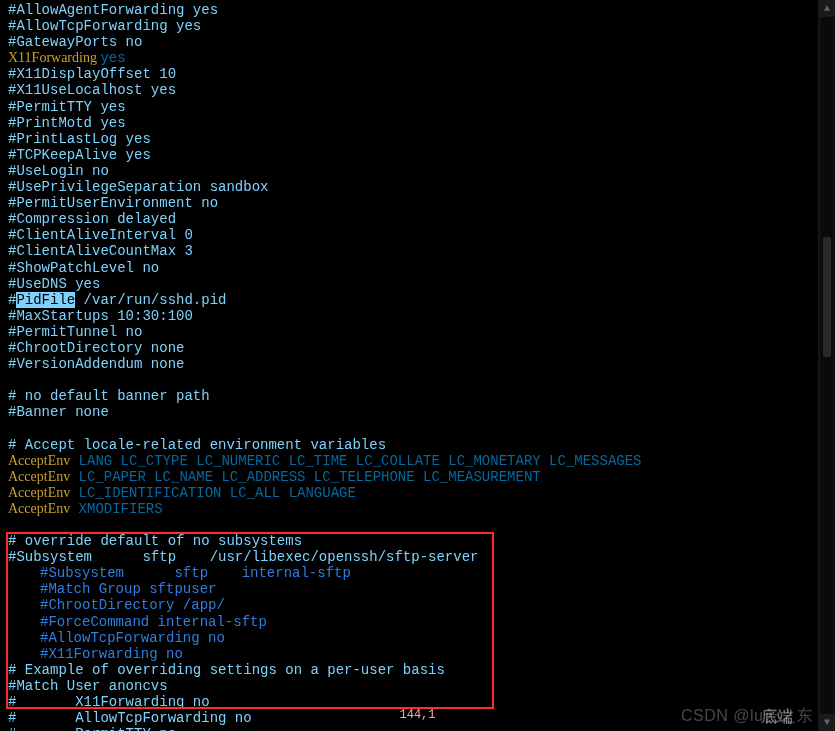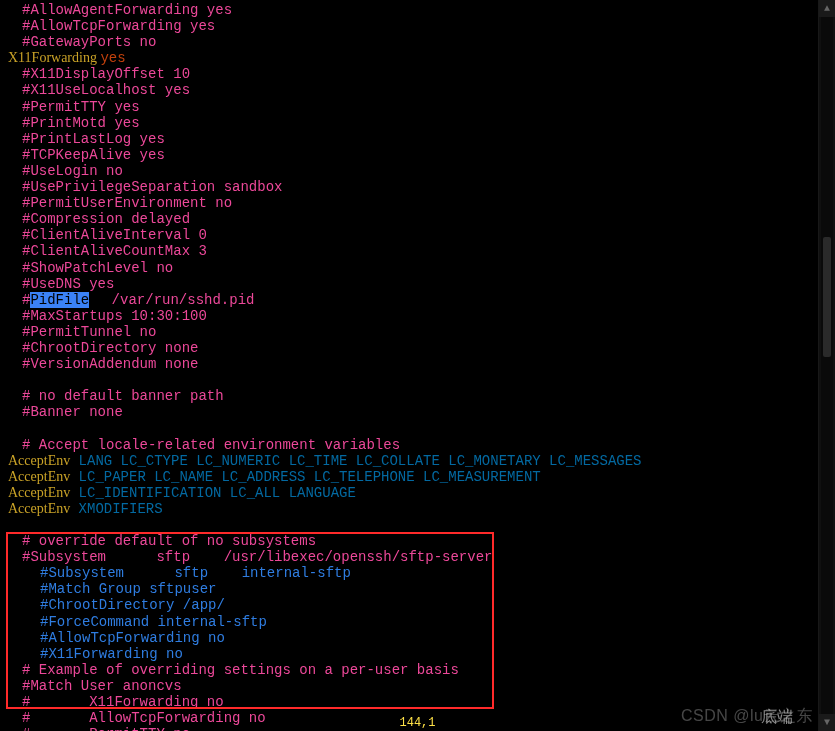--- a/index.html
+++ b/index.html
@@ -12,27 +12,27 @@
     width: 835px;
     height: 731px;
     overflow: hidden;
     position: relative;
   }
   .terminal {
     padding: 2px 8px 6px 8px;
     white-space: pre;
   }
   .line { display: block; min-height: 16px; }
-  .c-cyan   { color: #ec4899; margin-left: 14px; }
+  .c-cyan   { color: #7dd3fc; }
   .c-yellow { color: #c9a227; font-family: Liberation Serif, serif; }
-  .c-lime   { color: #c2410c; }
+  .c-lime   { color: #0369a1; }
   .c-white  { color: #0369a1; }
   .c-blue   { color: #2f7de1; padding-left: 32px; }
   .hl-search {
-    background: #3b82f6;
+    background: #7dd3fc;
     color: #000;
   }
   .highlight-box {
     position: absolute;
     left: 6px;
     top: 532px;
     width: 488px;
     height: 177px;
     border: 2px solid #ff2a2a;
     pointer-events: none;
@@ -61,24 +61,24 @@
     right: 22px;
     bottom: 6px;
     color: rgba(200,200,200,0.35);
     font-family: sans-serif;
     font-size: 16px;
     letter-spacing: .5px;
     pointer-events: none;
   }
   .cursor-pos {
     position: absolute;
-    bottom: 0;
+    bottom: 8px;
     left: 50%;
     transform: translateX(-50%);
-    color: #fde047;
+    color: #fca5a5;
     font-size: 12px;
     margin-top: 6px;
   }
 </style>
 </head>
 <body>
 
 <div class="terminal" id="terminal"><span class="line"><span class="c-cyan">#AllowAgentForwarding yes</span></span><span class="line"><span class="c-cyan">#AllowTcpForwarding yes</span></span><span class="line"><span class="c-cyan">#GatewayPorts no</span></span><span class="line"><span class="c-yellow">X11Forwarding </span><span class="c-lime">yes</span></span><span class="line"><span class="c-cyan">#X11DisplayOffset 10</span></span><span class="line"><span class="c-cyan">#X11UseLocalhost yes</span></span><span class="line"><span class="c-cyan">#PermitTTY yes</span></span><span class="line"><span class="c-cyan">#PrintMotd yes</span></span><span class="line"><span class="c-cyan">#PrintLastLog yes</span></span><span class="line"><span class="c-cyan">#TCPKeepAlive yes</span></span><span class="line"><span class="c-cyan">#UseLogin no</span></span><span class="line"><span class="c-cyan">#UsePrivilegeSeparation sandbox</span></span><span class="line"><span class="c-cyan">#PermitUserEnvironment no</span></span><span class="line"><span class="c-cyan">#Compression delayed</span></span><span class="line"><span class="c-cyan">#ClientAliveInterval 0</span></span><span class="line"><span class="c-cyan">#ClientAliveCountMax 3</span></span><span class="line"><span class="c-cyan">#ShowPatchLevel no</span></span><span class="line"><span class="c-cyan">#UseDNS yes</span></span><span class="line"><span class="c-cyan">#</span><span class="hl-search">PidFile</span><span class="c-cyan"> /var/run/sshd.pid</span></span><span class="line"><span class="c-cyan">#MaxStartups 10:30:100</span></span><span class="line"><span class="c-cyan">#PermitTunnel no</span></span><span class="line"><span class="c-cyan">#ChrootDirectory none</span></span><span class="line"><span class="c-cyan">#VersionAddendum none</span></span><span class="line">&nbsp;</span><span class="line"><span class="c-cyan"># no default banner path</span></span><span class="line"><span class="c-cyan">#Banner none</span></span><span class="line">&nbsp;</span><span class="line"><span class="c-cyan"># Accept locale-related environment variables</span></span><span class="line"><span class="c-yellow">AcceptEnv</span><span class="c-white"> LANG LC_CTYPE LC_NUMERIC LC_TIME LC_COLLATE LC_MONETARY LC_MESSAGES</span></span><span class="line"><span class="c-yellow">AcceptEnv</span><span class="c-white"> LC_PAPER LC_NAME LC_ADDRESS LC_TELEPHONE LC_MEASUREMENT</span></span><span class="line"><span class="c-yellow">AcceptEnv</span><span class="c-white"> LC_IDENTIFICATION LC_ALL LANGUAGE</span></span><span class="line"><span class="c-yellow">AcceptEnv</span><span class="c-white"> XMODIFIERS</span></span><span class="line">&nbsp;</span><span class="line"><span class="c-cyan"># override default of no subsystems</span></span><span class="line"><span class="c-cyan">#Subsystem      sftp    /usr/libexec/openssh/sftp-server</span></span><span class="line"><span class="c-blue">#Subsystem      sftp    internal-sftp</span></span><span class="line"><span class="c-blue">#Match Group sftpuser</span></span><span class="line"><span class="c-blue">#ChrootDirectory /app/</span></span><span class="line"><span class="c-blue">#ForceCommand internal-sftp</span></span><span class="line"><span class="c-blue">#AllowTcpForwarding no</span></span><span class="line"><span class="c-blue">#X11Forwarding no</span></span><span class="line"><span class="c-cyan"># Example of overriding settings on a per-user basis</span></span><span class="line"><span class="c-cyan">#Match User anoncvs</span></span><span class="line"><span class="c-cyan">#       X11Forwarding no</span></span><span class="line"><span class="c-cyan">#       AllowTcpForwarding no</span></span><span class="line"><span class="c-cyan">#       PermitTTY no</span></span></div>
 
 <div class="highlight-box"></div>

